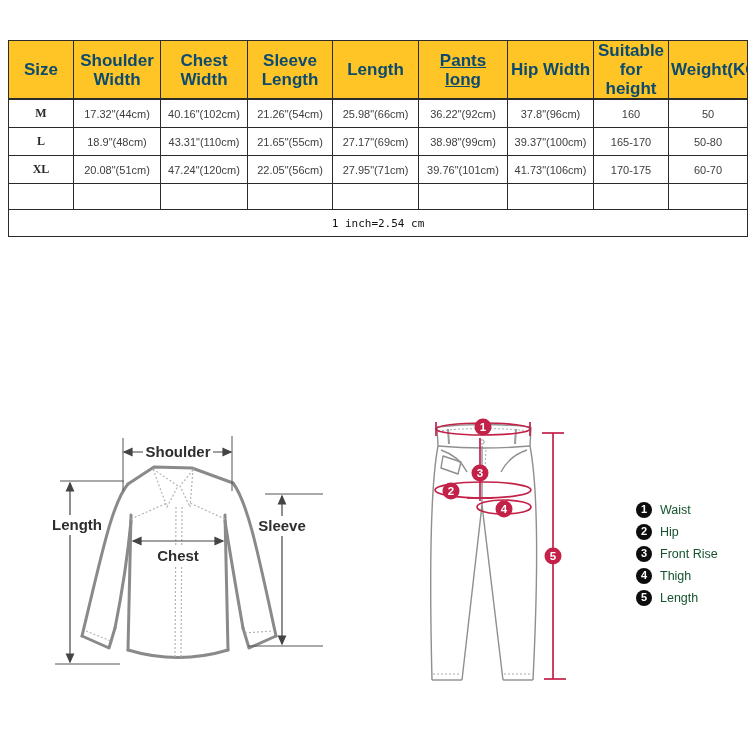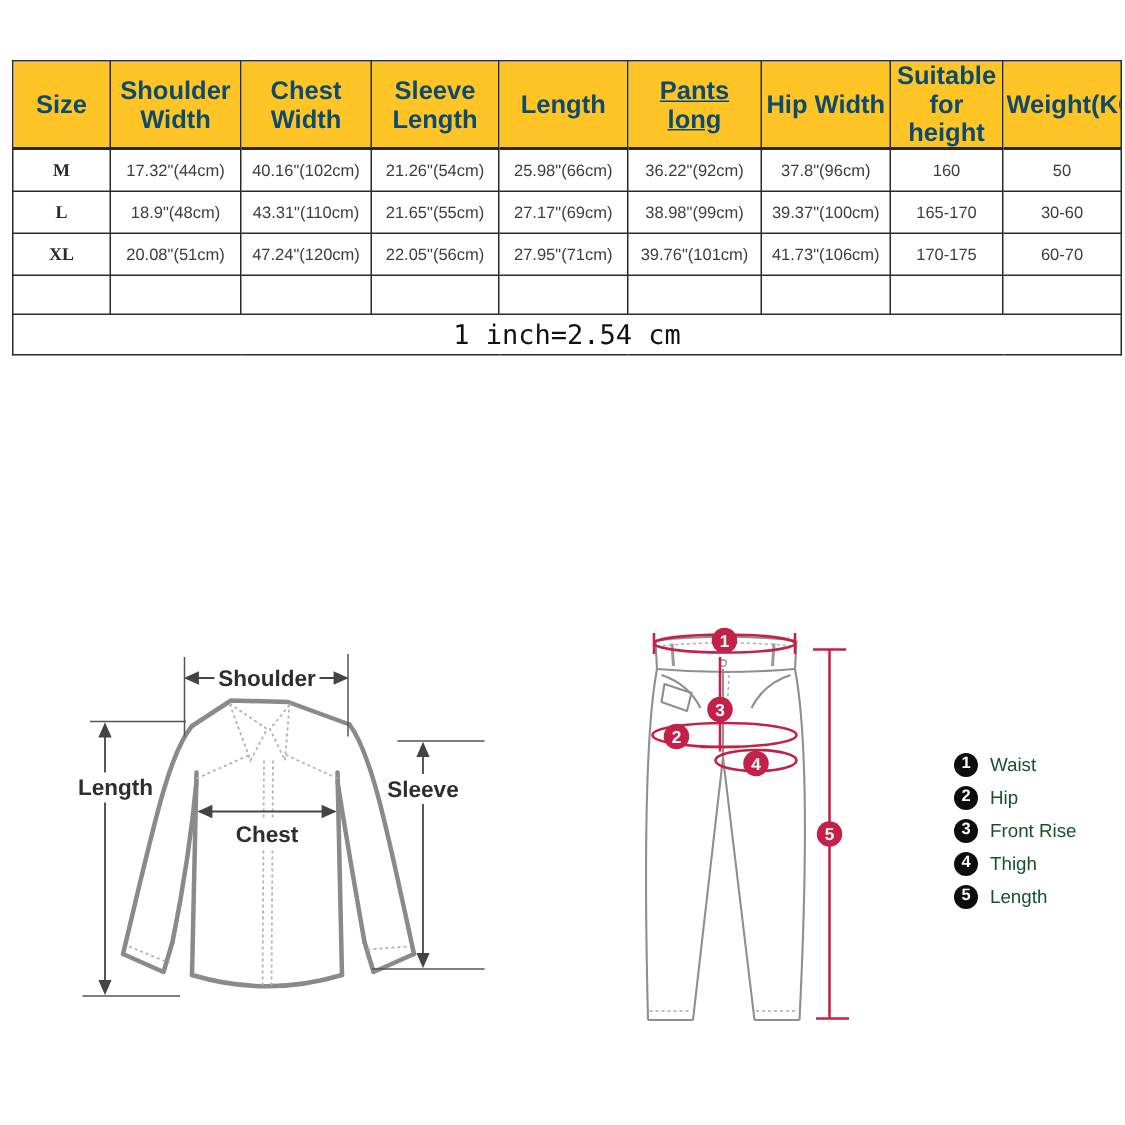--- a/index.html
+++ b/index.html
@@ -18,21 +18,21 @@
     height:45px;font-size:17px;font-weight:bold;color:#0c4a6e;
     line-height:1.12;border-bottom-width:2px;margin-top:32px;
   }
   td.size-cell{
     height:27px;font-family:"Liberation Serif",serif;font-weight:bold;
     font-size:12px;color:#2a2a2a;
   }
   td.val-cell{height:27px;font-size:11px;color:#3d3d3d;}
   td.empty-cell{height:25px;}
   td.note-cell{
-    height:26px;font-family:"DejaVu Sans Mono",monospace;font-size:18px;
+    height:26px;font-family:"DejaVu Sans Mono",monospace;font-size:11px;
     color:#111;border-top-width:2px;letter-spacing:0px;
   }
   td.note-cell.big{height:35px;font-size:15px;}
   td.selected{position:relative;}
   td.selected .sel-box{
     position:absolute;left:-1px;top:-1px;right:-1px;bottom:-1px;
     border:2px solid var(--sel-color,#217346);pointer-events:none;
   }
   td.selected .sel-handle{
     position:absolute;right:-3px;bottom:-3px;width:5px;height:5px;
@@ -98,21 +98,21 @@
         </tr>
         <tr>
           <td class="size-cell">L</td>
           <td class="val-cell">18.9"(48cm)</td>
           <td class="val-cell">43.31"(110cm)</td>
           <td class="val-cell">21.65"(55cm)</td>
           <td class="val-cell">27.17"(69cm)</td>
           <td class="val-cell">38.98"(99cm)</td>
           <td class="val-cell">39.37"(100cm)</td>
           <td class="val-cell">165-170</td>
-          <td class="val-cell">30-60</td>
+          <td class="val-cell">50-80</td>
         </tr>
         <tr>
           <td class="size-cell">XL</td>
           <td class="val-cell">20.08"(51cm)</td>
           <td class="val-cell">47.24"(120cm)</td>
           <td class="val-cell">22.05"(56cm)</td>
           <td class="val-cell">27.95"(71cm)</td>
           <td class="val-cell">39.76"(101cm)</td>
           <td class="val-cell">41.73"(106cm)</td>
           <td class="val-cell">170-175</td>

